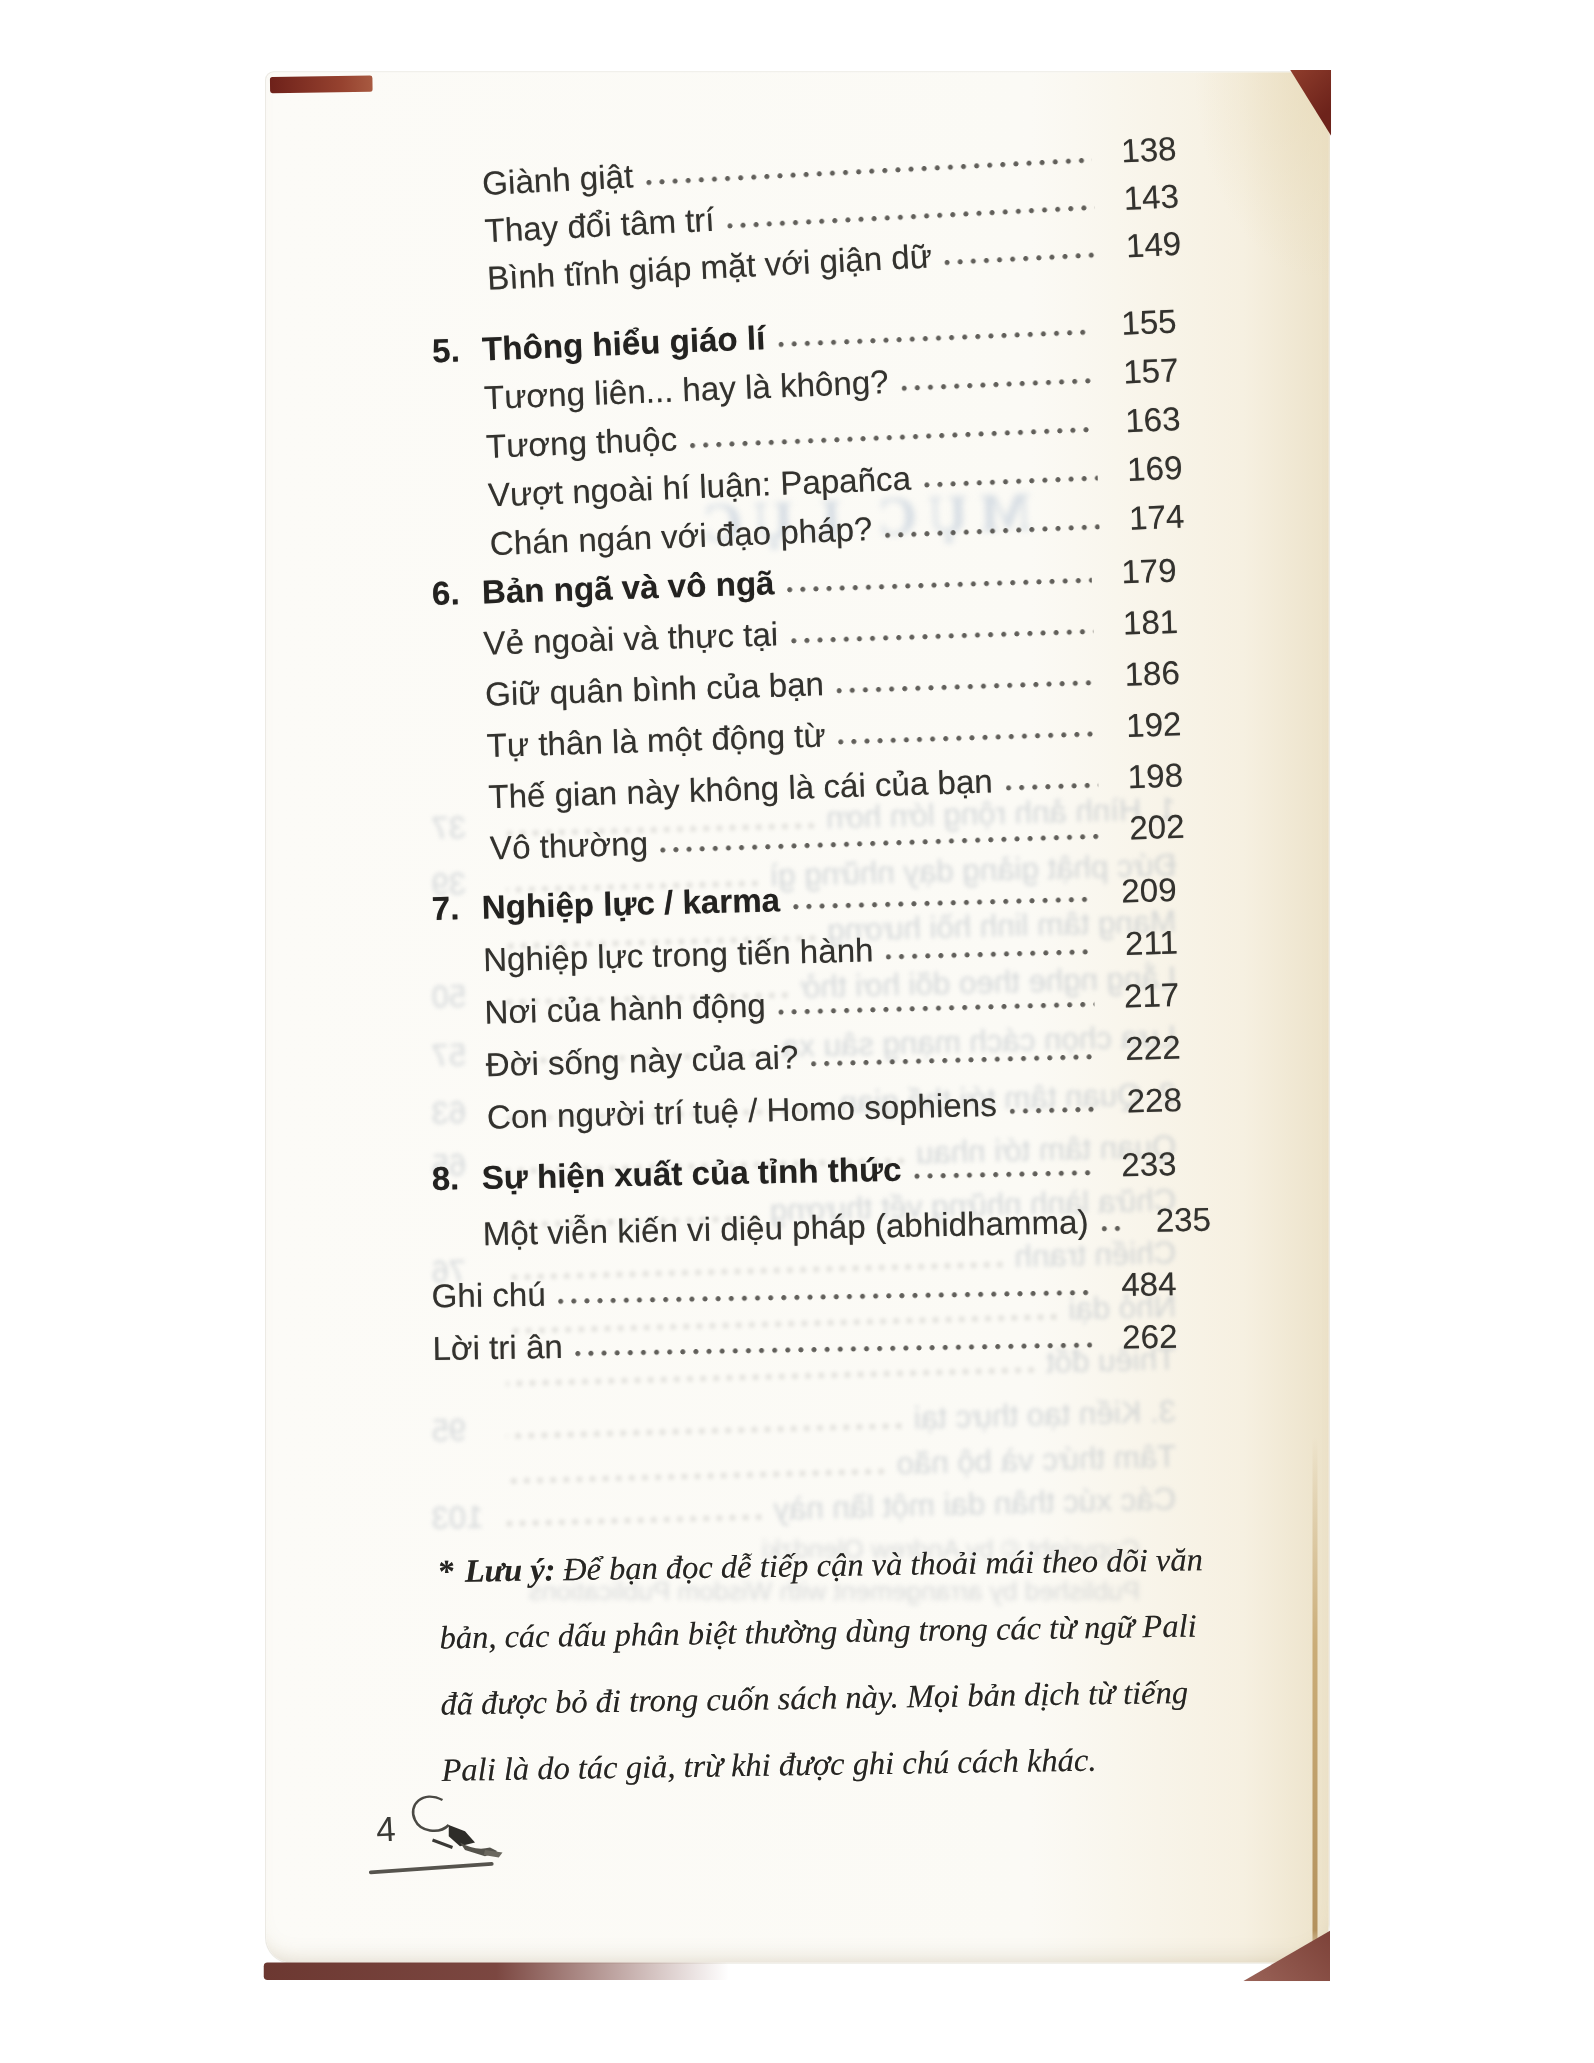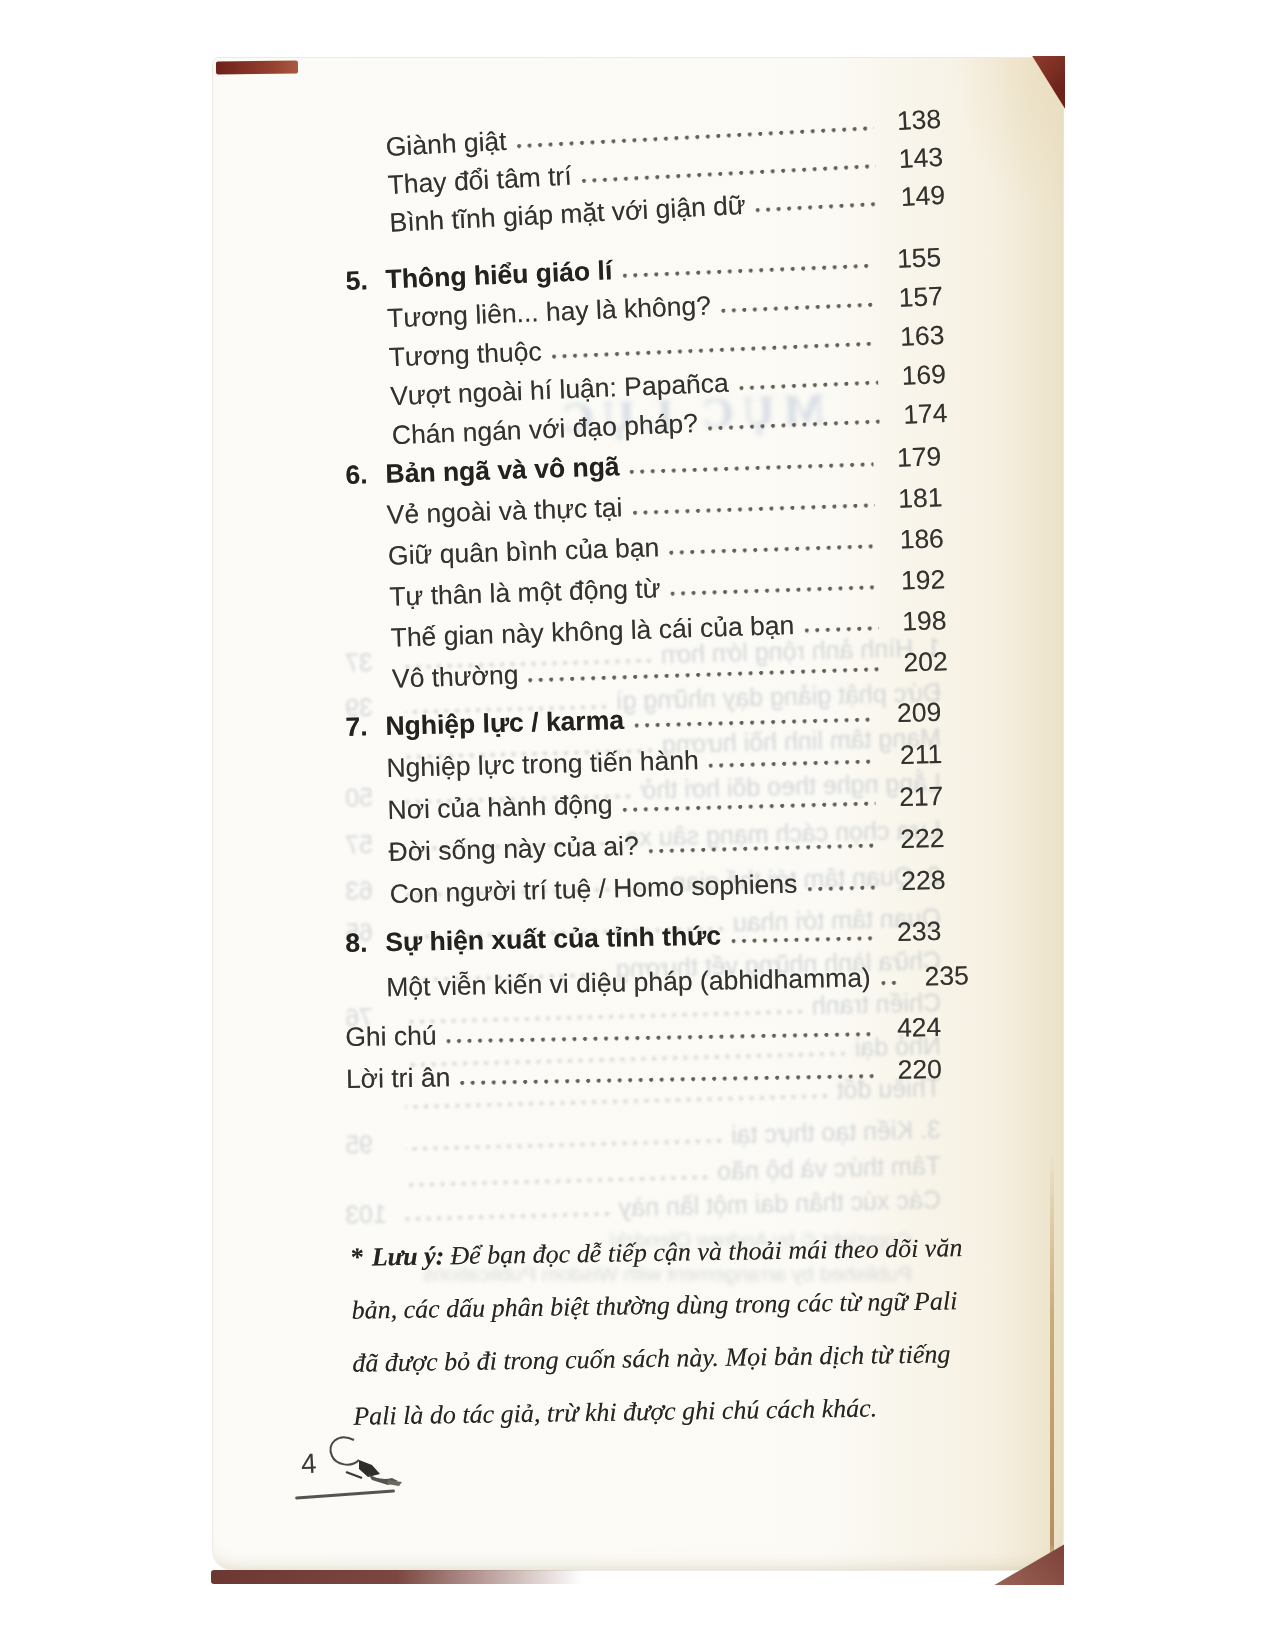--- a/index.html
+++ b/index.html
@@ -303,26 +303,26 @@
       <span class="label">Một viễn kiến vi diệu pháp (abhidhamma)</span>
       <span class="leader"></span>
       <span class="pageno">235</span>
     </div>
 </div>
 
 <div class="toc-group gF">
   <div class="row">
       <span class="label">Ghi chú</span>
       <span class="leader"></span>
-      <span class="pageno">424</span>
+      <span class="pageno">484</span>
     </div>
   <div class="row">
       <span class="label">Lời tri ân</span>
       <span class="leader"></span>
-      <span class="pageno">220</span>
+      <span class="pageno">262</span>
     </div>
 </div>
 
 <div class="footnote">
   <div class="fn-line"><span class="fn-marker">*</span><span class="fn-lead">Lưu ý:</span><span>Để bạn đọc dễ tiếp cận và thoải mái theo dõi văn</span></div>
   <div class="fn-line">bản, các dấu phân biệt thường dùng trong các từ ngữ Pali</div>
   <div class="fn-line">đã được bỏ đi trong cuốn sách này. Mọi bản dịch từ tiếng</div>
   <div class="fn-line">Pali là do tác giả, trừ khi được ghi chú cách khác.</div>
 </div>
 

